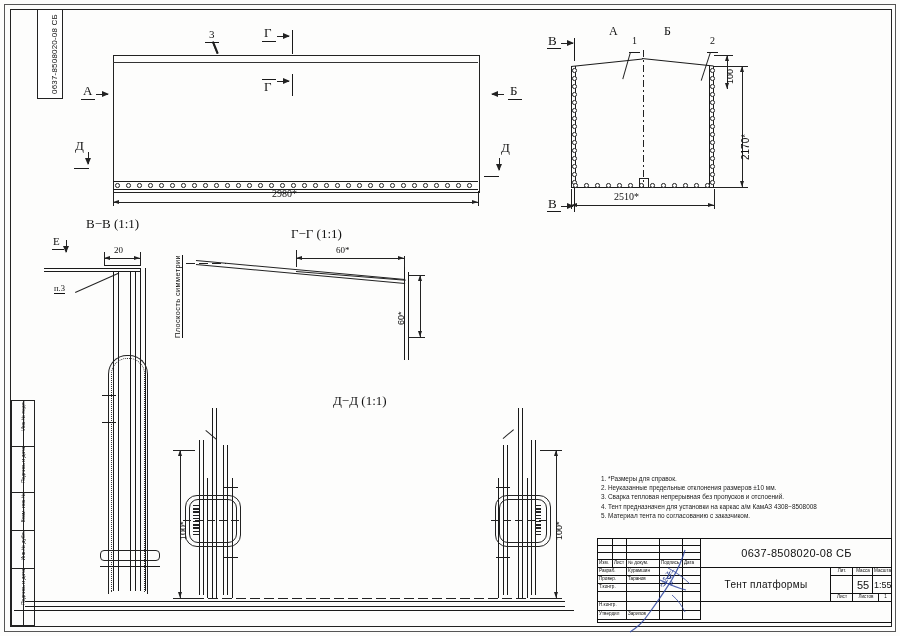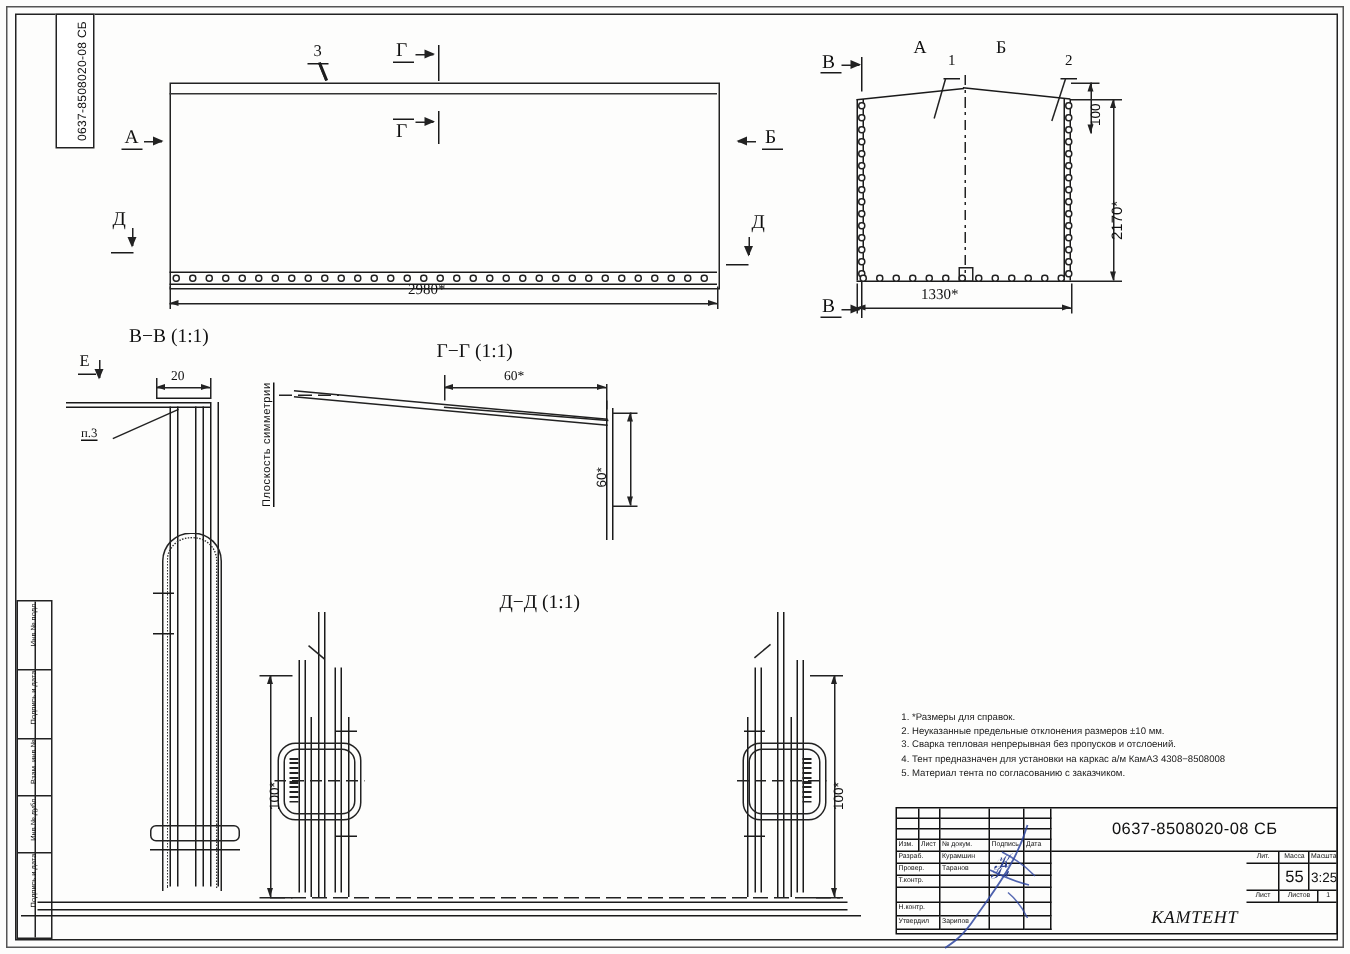--- a/index.html
+++ b/index.html
@@ -269,21 +269,21 @@
         <i style="left: 99px;"></i>
         <i style="left: 110px;"></i>
         <i style="left: 121px;"></i>
         <i style="left: 132px;"></i>
       </div>
     <div class="ln" style="left:639px;top:178px;width:8px;height:8px;border:1px solid #222;background:transparent;"></div>
 
     <div class="ext v" style="left:571px;top:189px;height:20px;width:1px;"></div>
     <div class="ext v" style="left:714px;top:189px;height:20px;width:1px;"></div>
     <div class="dimline" style="left:571px;top:205px;width:143px;"></div>
-    <div class="lbl" style="left:614px;top:191px;font-size:10px;">1330*</div>
+    <div class="lbl" style="left:614px;top:191px;font-size:10px;">2510*</div>
 
     <div class="ext h" style="left:714px;top:66px;width:34px;height:1px;"></div>
     <div class="ext h" style="left:714px;top:187px;width:34px;height:1px;"></div>
     <div class="dimv" style="left:742px;top:66px;height:121px;"></div>
     <div class="vtext" style="left:740px;top:160px;font-size:10px;">2170*</div>
 
     <div class="ext h" style="left:714px;top:55px;width:19px;height:1px;"></div>
     <div class="dimv" style="left:727px;top:55px;height:34px;"></div>
     <div class="vtext" style="left:725px;top:84px;font-size:9px;">100</div>
   </div>
@@ -461,34 +461,34 @@
     <div class="c" style="left:62px;top:63px;width:23px;height:9px;"></div>
     <div class="c" style="left:85px;top:63px;width:18px;height:9px;"></div>
 
     <div class="c" style="left:0;top:72px;width:29px;height:9px;">Утвердил</div>
     <div class="c" style="left:29px;top:72px;width:33px;height:9px;">Зарипов</div>
     <div class="c" style="left:62px;top:72px;width:23px;height:9px;"></div>
     <div class="c" style="left:85px;top:72px;width:18px;height:9px;"></div>
 
     <div class="c big" style="left:103px;top:0;width:190px;height:29px;line-height:29px;border-right:0;">0637-8508020-08 СБ</div>
 
+    <div class="c big" style="left:103px;top:29px;width:130px;height:34px;line-height:34px;font-size:10px;">Тент платформы</div>
 
     <div class="c" style="left:233px;top:29px;width:22px;height:8px;text-align:center;">Лит.</div>
     <div class="c" style="left:255px;top:29px;width:20px;height:8px;text-align:center;">Масса</div>
     <div class="c" style="left:275px;top:29px;width:18px;height:8px;text-align:center;border-right:0;">Масштаб</div>
 
     <div class="c" style="left:233px;top:37px;width:22px;height:18px;"></div>
     <div class="c" style="left:255px;top:37px;width:20px;height:18px;font-size:11px;line-height:18px;text-align:center;">55</div>
-    <div class="c" style="left:275px;top:37px;width:18px;height:18px;font-size:9px;line-height:18px;text-align:center;border-right:0;">3:25</div>
+    <div class="c" style="left:275px;top:37px;width:18px;height:18px;font-size:9px;line-height:18px;text-align:center;border-right:0;">1:55</div>
 
     <div class="c" style="left:233px;top:55px;width:22px;height:8px;text-align:center;">Лист</div>
     <div class="c" style="left:255px;top:55px;width:26px;height:8px;text-align:center;">Листов</div>
     <div class="c" style="left:281px;top:55px;width:12px;height:8px;text-align:center;border-right:0;">1</div>
 
-    <div class="c firm" style="left:103px;top:63px;width:190px;height:18px;line-height:18px;border-right:0;border-bottom:0;">КАМТЕНТ</div>
 
     <div class="sig" style="left:64px;top:29px;font-size:12px;transform:rotate(-12deg);">𝒦</div>
     <div class="sig" style="left:62px;top:37px;font-size:11px;transform:rotate(-8deg);">𝒯𝓇</div>
   </div>
 
   <svg style="position:absolute;left:590px;top:540px;width:140px;height:96px;pointer-events:none;">
     <path d="M95,10 C88,34 74,52 60,72 C52,84 46,88 40,92" stroke="#2f46a0" stroke-width="1.2" fill="none" opacity=".85"></path>
     <path d="M70,40 C78,44 88,48 96,50" stroke="#2f46a0" stroke-width="1.1" fill="none" opacity=".85"></path>
     <path d="M78,28 C86,32 94,38 100,44" stroke="#2f46a0" stroke-width="1" fill="none" opacity=".8"></path>
     <path d="M82,55 C88,60 92,66 95,72" stroke="#2f46a0" stroke-width="1" fill="none" opacity=".8"></path>

